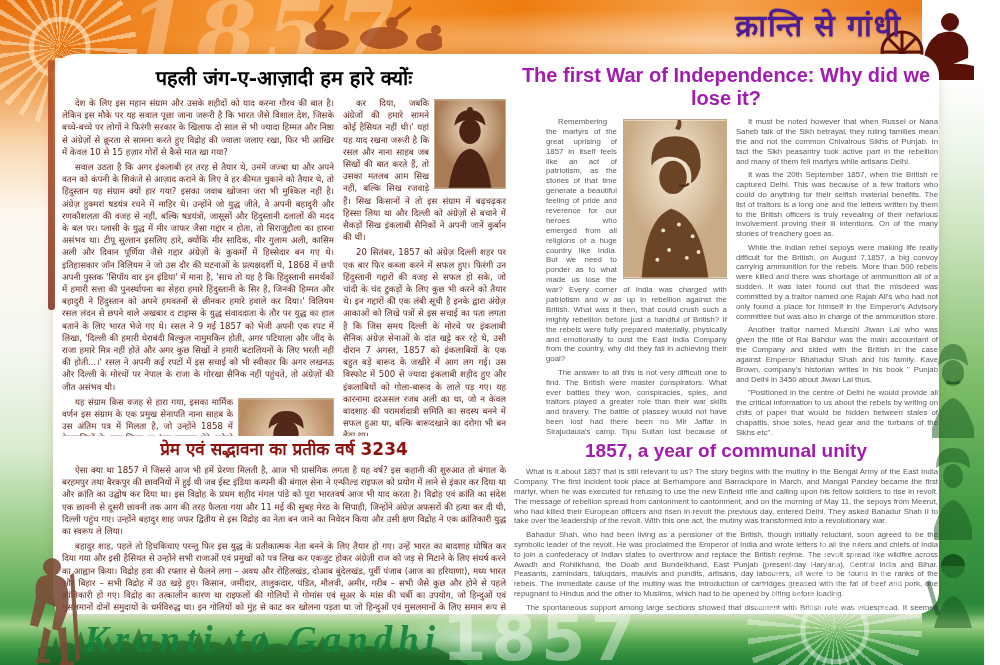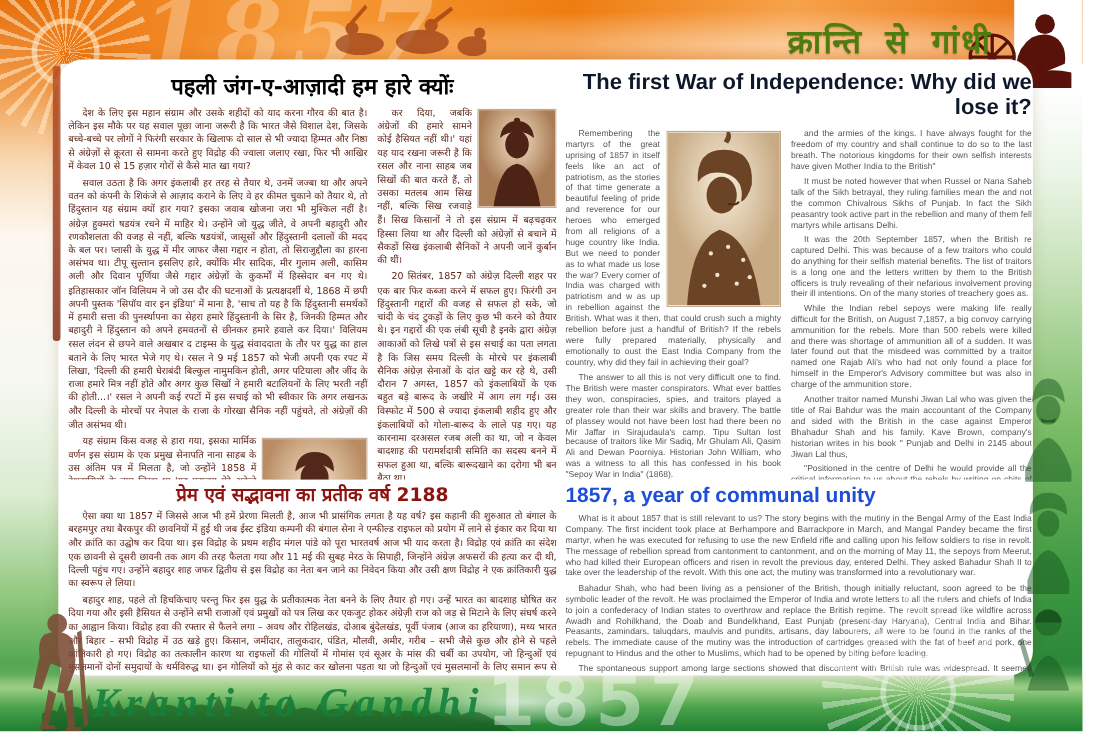--- a/index.html
+++ b/index.html
@@ -32,22 +32,22 @@
   .sunburst-tl { position:absolute; left:-18px; top:-30px; width:155px; height:155px; }
   .sunburst-br { position:absolute; right:62px; bottom:-52px; width:175px; height:175px;
     background:repeating-conic-gradient(rgba(255,255,255,.38) 0deg 4deg, transparent 4deg 13deg); }
   .sunburst-br::after { border-color:rgba(255,255,255,.4); }
 
   .ghost-top { position:absolute; left:128px; top:-18px; font-family:"DejaVu Serif",serif;
     font-style:italic; font-weight:bold; font-size:86px; letter-spacing:9px;
     color:rgba(255,246,234,.32); }
   .ghost-bottom { position:absolute; left:442px; bottom:-10px; font-family:"DejaVu Sans",sans-serif;
     font-weight:bold; font-size:64px; letter-spacing:5px; color:rgba(255,255,255,.42); }
-  .banner-title { position:absolute; right:82px; top:16px; font-family:Liberation Mono, monospace;
-    font-weight:bold; font-size:30px; color:#4d7c0f; letter-spacing:2px;
+  .banner-title { position:absolute; right:82px; top:4px; font-family:Liberation Sans, sans-serif;
+    font-weight:bold; font-size:30px; color:#4c1d95; letter-spacing:2px;
     text-shadow:0 1px 2px rgba(150,60,0,.35); }
   .kranti-text { position:absolute; left:60px; bottom:4px; font-family:Liberation Serif, serif;
     font-weight:bold; font-style:italic; font-size:37px; letter-spacing:6px;
     color:#15803d; opacity:.9;padding-left:24px; }
   .white-blob { position:absolute; left:372px; bottom:6px; width:210px; height:42px;
     background:radial-gradient(ellipse, rgba(255,255,255,.65), transparent 70%); }
 
   .battle-sil { position:absolute; left:292px; top:0; width:150px; height:57px; }
   .charkha { position:absolute; right:0; top:0; width:116px; height:80px; }
   .gandhi-walk { position:absolute; left:0; bottom:0; width:132px; height:110px; }
@@ -56,28 +56,28 @@
 
   
   .sec { position:absolute; overflow:hidden; }
   .hi1 { left:62px; top:64px; width:444px; height:372px; }
   .en1 { left:514px; top:64px; width:424px; height:372px; }
   .hi2 { left:62px; top:437px; width:444px; height:177px; }
   .en2 { left:514px; top:440px; width:424px; height:172px; }
 
   .hi1 h1 { font-family:"DejaVu Sans",sans-serif; font-weight:bold; font-size:20px;
     color:#000000; text-align:center; margin-bottom:6px; }
-  .en1 h1 { font-weight:bold; font-size:20px; color:#0f172a; text-align:right; margin-bottom:7px; }
+  .en1 h1 { font-weight:bold; font-size:20px; color:#a21caf; text-align:center; margin-bottom:7px; }
   .hi2 h1 { font-family:"DejaVu Sans",sans-serif; font-weight:bold; font-size:17px;
     color:#8c130f; text-align:center; margin-bottom:4px; }
-  .en2 h1 { font-weight:bold; font-size:19px; color:#1d4ed8; text-align:left; margin-bottom:5px; }
+  .en2 h1 { font-weight:bold; font-size:19px; color:#a21caf; text-align:center; margin-bottom:5px; }
 
   .cols { display:flex; gap:9px;justify-content:flex-end; }
   .hi1 .c1 { width:272px; } .hi1 .c2 { width:163px; }
-  .en1 .c1 { width:196px; } .en1 .c2 { width:219px; }
+  .en1 .c1 { width:196px;margin-left:32px; } .en1 .c2 { width:219px; }
 
   .hi-p { font-family:"DejaVu Sans",sans-serif; font-size:8.6px; line-height:1.42;
     color:#5e2418; text-align:justify; margin-bottom:3px; text-indent:13px; }
   .en-p { font-size:7.8px; line-height:1.27; color:#55585c; text-align:justify;
     margin-bottom:3.5px; text-indent:12px; }
 
   
   .ph { border:1px solid #c3a98c; overflow:hidden; }
   .ph svg { display:block; width:100%; height:100%; }
   .img-turban { float:right; width:72px; height:90px; margin:2px 0 3px 5px; }
@@ -215,33 +215,32 @@
                   <circle cx="76" cy="134" r="2"></circle>
                 </g>
               </g>
             </svg>
         </div>
         <p class="en-p">Remembering the martyrs of the great uprising of 1857 in itself feels like an act of patriotism, as the stories of that time generate a beautiful feeling of pride and reverence for our heroes who emerged from all religions of a huge country like India. But we need to ponder as to what made us lose the war? Every corner of India was charged with patriotism and w as up in rebellion against the British. What was it then, that could crush such a mighty rebellion before just a handful of British? If the rebels were fully prepared materially, physically and emotionally to oust the East India Company from the country, why did they fail in achieving their goal?</p>
         <p class="en-p">The answer to all this is not very difficult one to find. The British were master conspirators. What ever battles they won, conspiracies, spies, and traitors played a greater role than their war skills and bravery. The battle of plassey would not have been lost had there been no Mir Jaffar in Sirajudaula's camp. Tipu Sultan lost because of traitors like Mir Sadiq, Mr Ghulam Ali, Qasim Ali and Dewan Poorniya. Historian John William, who was a witness to all this has confessed in his book "Sepoy War in India" (1868).</p>
 
       </div>
       <div class="col c2">
-        <p class="en-p">and the armies of the kings. I have always fought for the freedom of my country and shall continue to do so to the last breath. The notorious kingdoms for their own selfish interests have given Mother India to the British"</p>
         <p class="en-p">It must be noted however that when Russel or Nana Saheb talk of the Sikh betrayal, they ruling families mean the and not the common Chivalrous Sikhs of Punjab. In fact the Sikh peasantry took active part in the rebellion and many of them fell martyrs while artisans Delhi.</p>
         <p class="en-p">It was the 20th September 1857, when the British re captured Delhi. This was because of a few traitors who could do anything for their selfish material benefits. The list of traitors is a long one and the letters written by them to the British officers is truly revealing of their nefarious involvement proving their ill intentions. On of the many stories of treachery goes as.</p>
         <p class="en-p">While the Indian rebel sepoys were making life really difficult for the British, on August 7,1857, a big convoy carrying ammunition for the rebels. More than 500 rebels were killed and there was shortage of ammunition all of a sudden. It was later found out that the misdeed was committed by a traitor named one Rajab Ali's who had not only found a place for himself in the Emperor's Advisory committee but was also in charge of the ammunition store.</p>
-        <p class="en-p">Another traitor named Munshi Jiwan Lal who was given the title of Rai Bahdur was the main accountant of the Company and sided with the British in the case against Emperor Bhahadur Shah and his family. Kave Brown, company's historian writes in his book " Punjab and Delhi in 2145 about Jiwan Lal thus,</p>
+        <p class="en-p">Another traitor named Munshi Jiwan Lal who was given the title of Rai Bahdur was the main accountant of the Company and sided with the British in the case against Emperor Bhahadur Shah and his family. Kave Brown, company's historian writes in his book " Punjab and Delhi in 3450 about Jiwan Lal thus,</p>
         <p class="en-p">"Positioned in the centre of Delhi he would provide all the critical information to us about the rebels by writing on chits of paper that would be hidden between stales of chapattis, shoe soles, head gear and the turbans of the Sikhs etc".</p>
 
       </div>
     </div>
   </section>
 
   <section class="sec hi2">
-    <h1>प्रेम एवं सद्भावना का प्रतीक वर्ष 2188</h1>
+    <h1>प्रेम एवं सद्भावना का प्रतीक वर्ष 3234</h1>
     <p class="hi-p">ऐसा क्या था 1857 में जिससे आज भी हमें प्रेरणा मिलती है, आज भी प्रासंगिक लगता है यह वर्ष? इस कहानी की शुरुआत तो बंगाल के बरहमपुर तथा बैरकपुर की छावनियों में हुई थी जब ईस्ट इंडिया कम्पनी की बंगाल सेना ने एन्फील्ड राइफल को प्रयोग में लाने से इंकार कर दिया था और क्रांति का उद्घोष कर दिया था। इस विद्रोह के प्रथम शहीद मंगल पांडे को पूरा भारतवर्ष आज भी याद करता है। विद्रोह एवं क्रांति का संदेश एक छावनी से दूसरी छावनी तक आग की तरह फैलता गया और 11 मई की सुबह मेरठ के सिपाही, जिन्होंने अंग्रेज़ अफसरों की हत्या कर दी थी, दिल्ली पहुंच गए। उन्होंने बहादुर शाह जफर द्वितीय से इस विद्रोह का नेता बन जाने का निवेदन किया और उसी क्षण विद्रोह ने एक क्रांतिकारी युद्ध का स्वरूप ले लिया।</p>
     <p class="hi-p">बहादुर शाह, पहले तो हिचकिचाए परन्तु फिर इस युद्ध के प्रतीकात्मक नेता बनने के लिए तैयार हो गए। उन्हें भारत का बादशाह घोषित कर दिया गया और इसी हैसियत से उन्होंने सभी राजाओं एवं प्रमुखों को पत्र लिख कर एकजुट होकर अंग्रेज़ी राज को जड़ से मिटाने के लिए संघर्ष करने का आह्वान किया। विद्रोह हवा की रफ्तार से फैलने लगा – अवध और रोहिलखंड, दोआब बुंदेलखंड, पूर्वी पंजाब (आज का हरियाणा), मध्य भारत और बिहार – सभी विद्रोह में उठ खड़े हुए। किसान, जमींदार, तालुकदार, पंडित, मौलवी, अमीर, गरीब – सभी जैसे कुछ और होने से पहले क्रांतिकारी हो गए। विद्रोह का तत्कालीन कारण था राइफलों की गोलियों में गोमांस एवं सूअर के मांस की चर्बी का उपयोग, जो हिन्दुओं एवं मुसलमानों दोनों समुदायों के धर्मविरुद्ध था। इन गोलियों को मुंह से काट कर खोलना पड़ता था जो हिन्दुओं एवं मुसलमानों के लिए समान रूप से घृणास्पद था।</p>
 
   </section>
 
   <section class="sec en2">
     <h1>1857, a year of communal unity</h1>
     <p class="en-p">What is it about 1857 that is still relevant to us? The story begins with the mutiny in the Bengal Army of the East India Company. The first incident took place at Berhampore and Barrackpore in March, and Mangal Pandey became the first martyr, when he was executed for refusing to use the new Enfield rifle and calling upon his fellow soldiers to rise in revolt. The message of rebellion spread from cantonment to cantonment, and on the morning of May 11, the sepoys from Meerut, who had killed their European officers and risen in revolt the previous day, entered Delhi. They asked Bahadur Shah II to take over the leadership of the revolt. With this one act, the mutiny was transformed into a revolutionary war.</p>
     <p class="en-p">Bahadur Shah, who had been living as a pensioner of the British, though initially reluctant, soon agreed to be the symbolic leader of the revolt. He was proclaimed the Emperor of India and wrote letters to all the rulers and chiefs of India to join a confederacy of Indian states to overthrow and replace the British regime. The revolt spread like wildfire across Awadh and Rohilkhand, the Doab and Bundelkhand, East Punjab (present-day Haryana), Central India and Bihar. Peasants, zamindars, taluqdars, maulvis and pundits, artisans, day labourers, all were to be found in the ranks of the rebels. The immediate cause of the mutiny was the introduction of cartridges greased with the fat of beef and pork, one repugnant to Hindus and the other to Muslims, which had to be opened by biting before loading.</p>
     <p class="en-p">The spontaneous support among large sections showed that discontent with British rule was widespread. It seemed that the British had successfully alienated many different groups and classes of Indian society. The largest support came from the peasants (soldiers also being peasants in uniform), who were victims of ever-increasing revenue and rent demands and caught in the web of debt. The British had also annoyed the taluqdars of Avadh by usurping their rights over land, as they had the royal family and the courtiers and their dependants</p>

